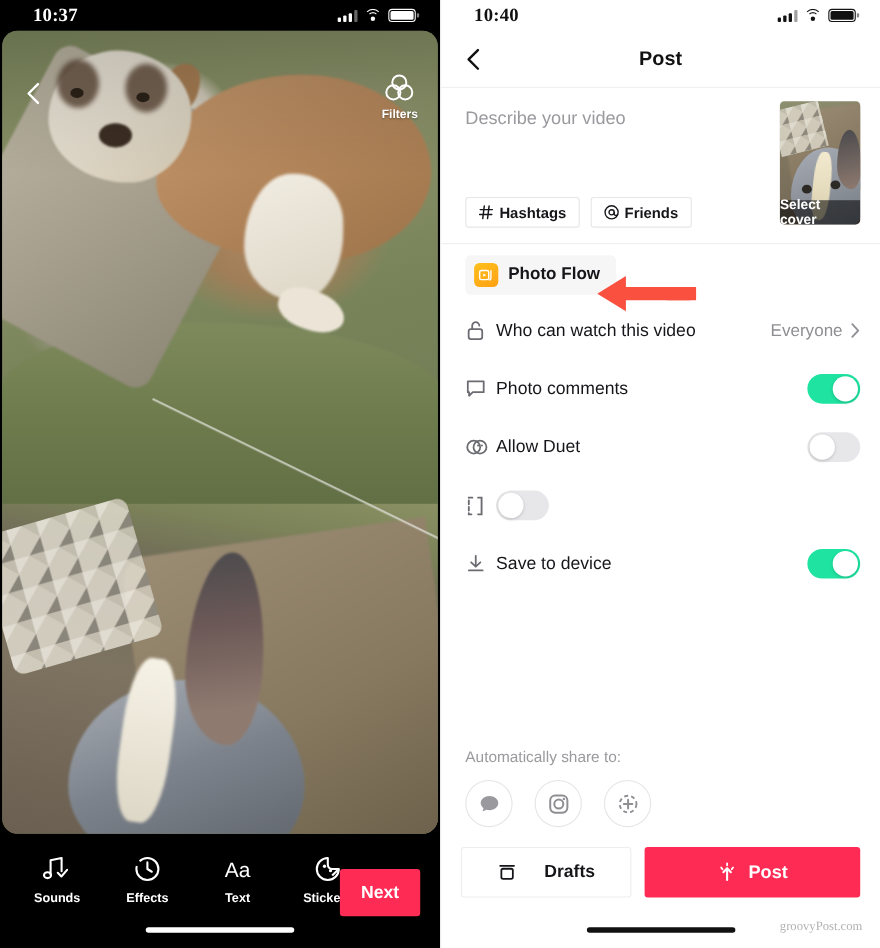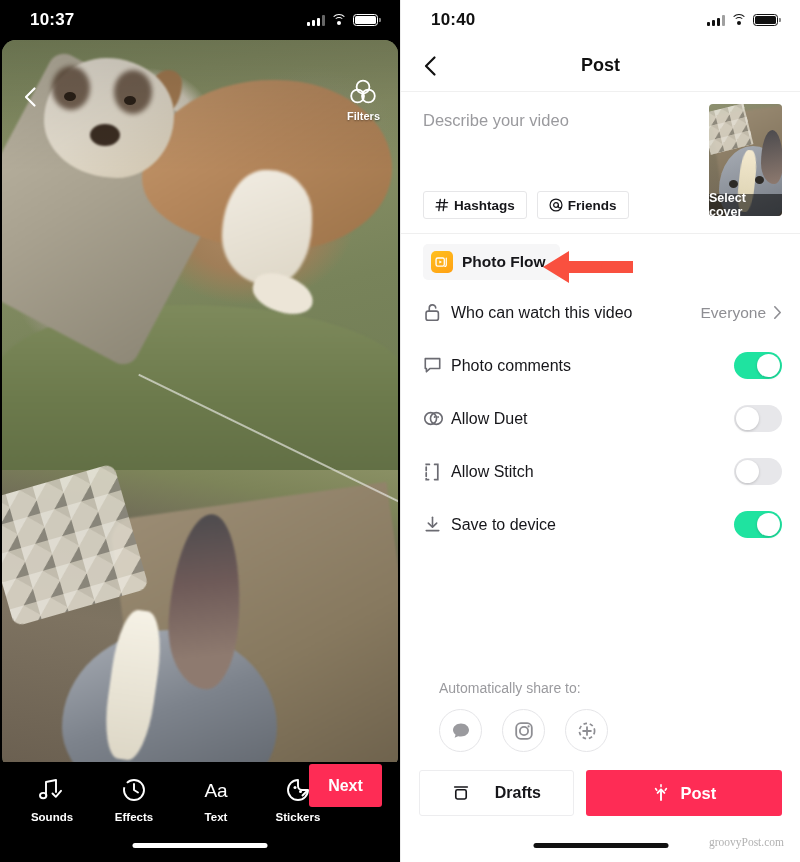--- a/index.html
+++ b/index.html
@@ -13,23 +13,24 @@
 
   
   .phone-left {
     position: relative;
     width: 400px; height: 862px;
     background: #000;
     overflow: hidden;
   }
   .statusbar {
     position: relative;
-    height: 40px;
+    height: 28px;
     display: flex; align-items: center; justify-content: space-between;
     padding: 0 22px 0 30px;
+    font-family: Liberation Serif, serif;
   }
   .statusbar.dark { color: #fff; }
   .statusbar.light { color: #111; }
   .clock { font-size: 17px; font-weight: bold; letter-spacing: .2px; }
   .sb-right { display: flex; align-items: center; gap: 6px; }
   .bars { display: flex; align-items: flex-end; gap: 2px; height: 11px; }
   .bars i { display: block; width: 3px; border-radius: 1px; background: currentColor; }
   .bars i:nth-child(1) { height: 4px; }
   .bars i:nth-child(2) { height: 6px; }
   .bars i:nth-child(3) { height: 8px; }
@@ -217,21 +218,21 @@
     background: #000;
     display: flex; align-items: flex-start; padding: 14px 16px 0 16px;
   }
   .tool-items { display: flex; gap: 34px; padding-left: 12px; }
   .tool-item {
     display: flex; flex-direction: column; align-items: center; gap: 7px;
     color: #fff; width: 48px;
   }
   .tool-label { font-size: 11.5px; font-weight: bold; }
   .next-btn {
-    position: absolute; right: 18px; top: 2px;
+    position: absolute; right: 18px; top: 28px;
     width: 73px; height: 43px;
     background: #FE2C55; color: #fff;
     display: flex; align-items: center; justify-content: center;
     font-size: 16px; font-weight: bold;
     border-radius: 3px;
   }
   .home-indicator {
     position: absolute; bottom: 14px; left: 50%; transform: translateX(-50%);
     width: 135px; height: 5px; border-radius: 3px;
   }
@@ -350,21 +351,21 @@
   .toggle.on { background: #1FE3A0; }
   .toggle.off { background: #e7e7ea; }
   .toggle .knob {
     position: absolute; top: 2px; width: 23px; height: 23px;
     border-radius: 50%; background: #fff;
     box-shadow: 0 1px 3px rgba(0,0,0,.18);
   }
   .toggle.on .knob { right: 2px; }
   .toggle.off .knob { left: 2px; }
 
-  .share-sec { position: absolute; left: 38px; bottom: 110px; }
+  .share-sec { position: absolute; left: 22px; bottom: 110px; }
   .share-title { font-size: 14px; color: #9a9a9e; }
   .share-icons { display: flex; gap: 20px; margin-top: 13px; }
   .share-circle {
     width: 43px; height: 43px; border-radius: 50%;
     border: 1.5px solid #e5e5e8;
     display: flex; align-items: center; justify-content: center;
     color: #8e8e93;
   }
 
   .bottom-actions {
@@ -627,21 +628,20 @@
           </div>
       </div>
 
       <div class="row">
         <div class="ricon">
           <svg width="18" height="20" viewBox="0 0 18 20">
             <path d="M6.4 2.4H3.2v15.2h3.2" fill="none" stroke="#6b6b72" stroke-width="1.7" stroke-linecap="round" stroke-dasharray="3.4 2.4"></path>
             <path d="M11.6 2.4h3.2v15.2h-3.2" fill="none" stroke="#6b6b72" stroke-width="1.7" stroke-linecap="round"></path>
           </svg>
         </div>
-        <div class="rlabel">Allow Stitch</div>
         <div class="toggle off">
             <div class="knob"></div>
           </div>
       </div>
 
       <div class="row">
         <div class="ricon">
           <svg width="19" height="19" viewBox="0 0 20 20">
             <path d="M10 2.4v10" fill="none" stroke="#6b6b72" stroke-width="1.7" stroke-linecap="round"></path>
             <path d="M5.6 8.6 L10 12.8 L14.4 8.6" fill="none" stroke="#6b6b72" stroke-width="1.7" stroke-linecap="round" stroke-linejoin="round"></path>

